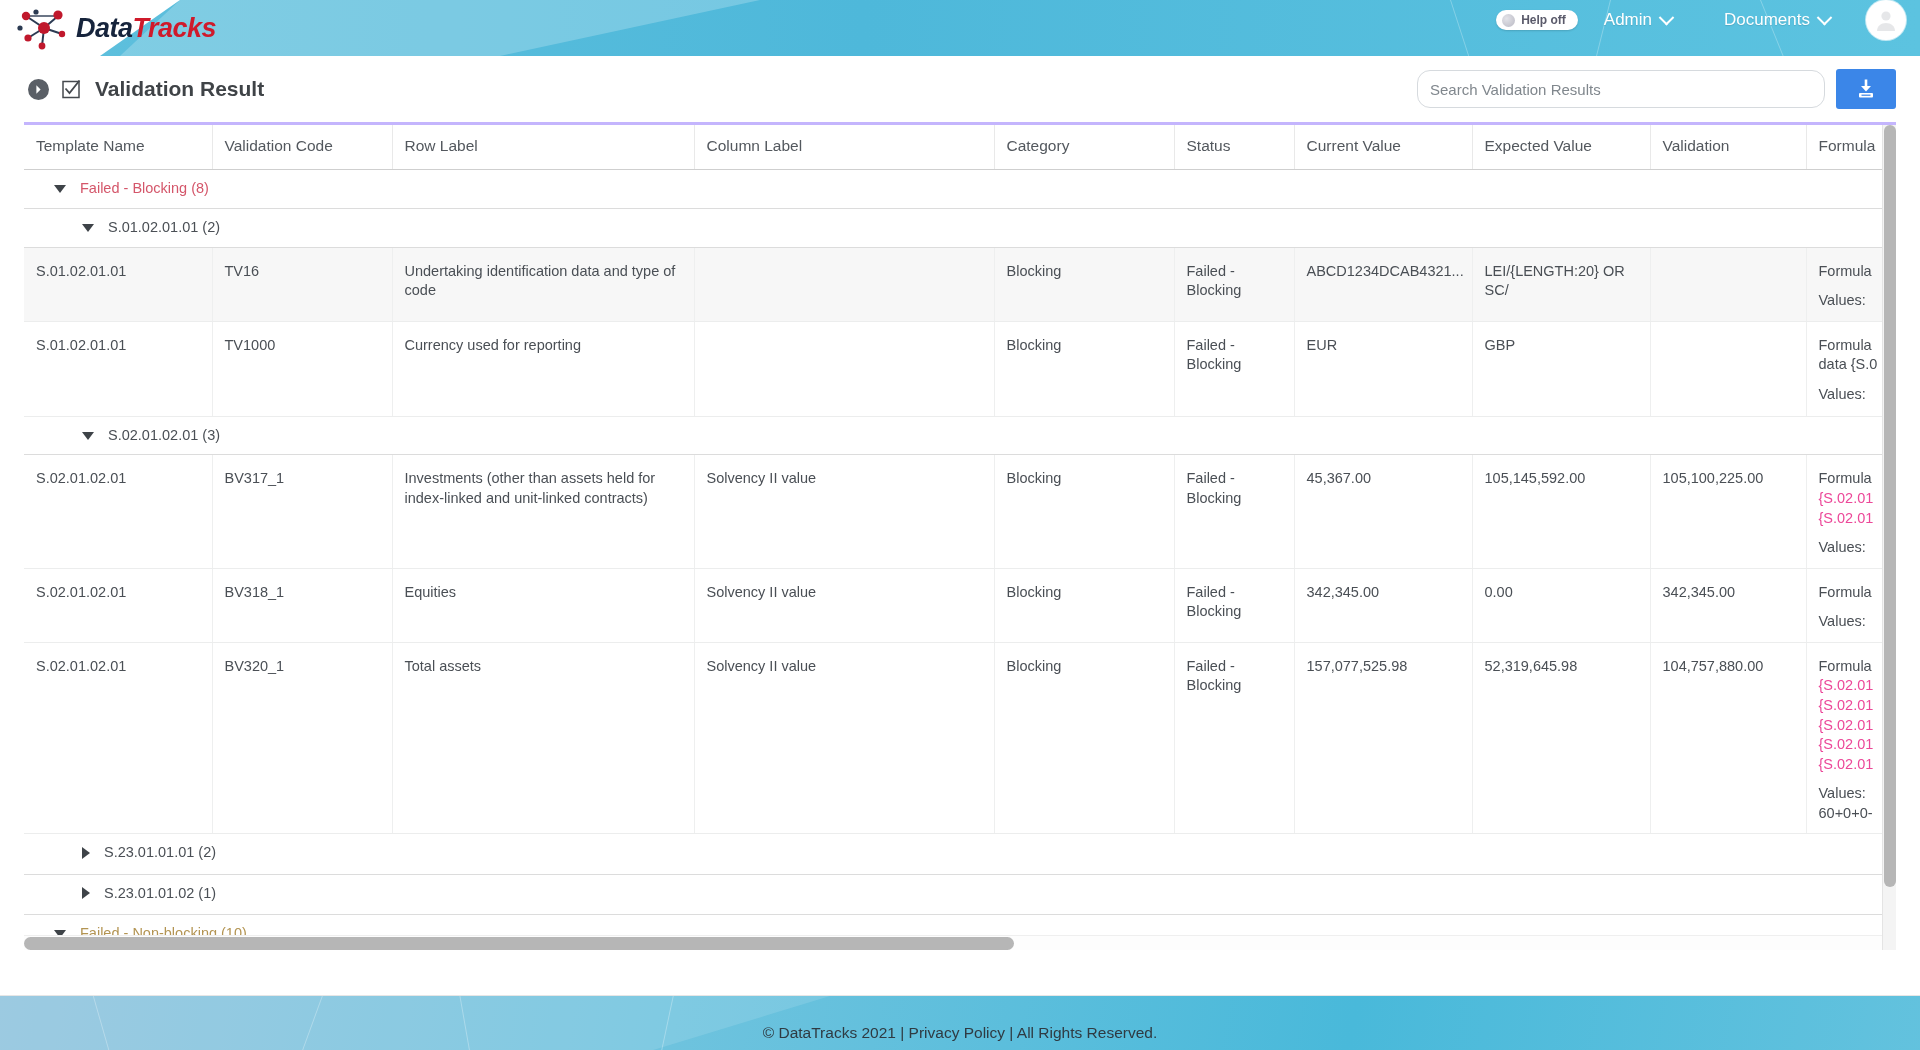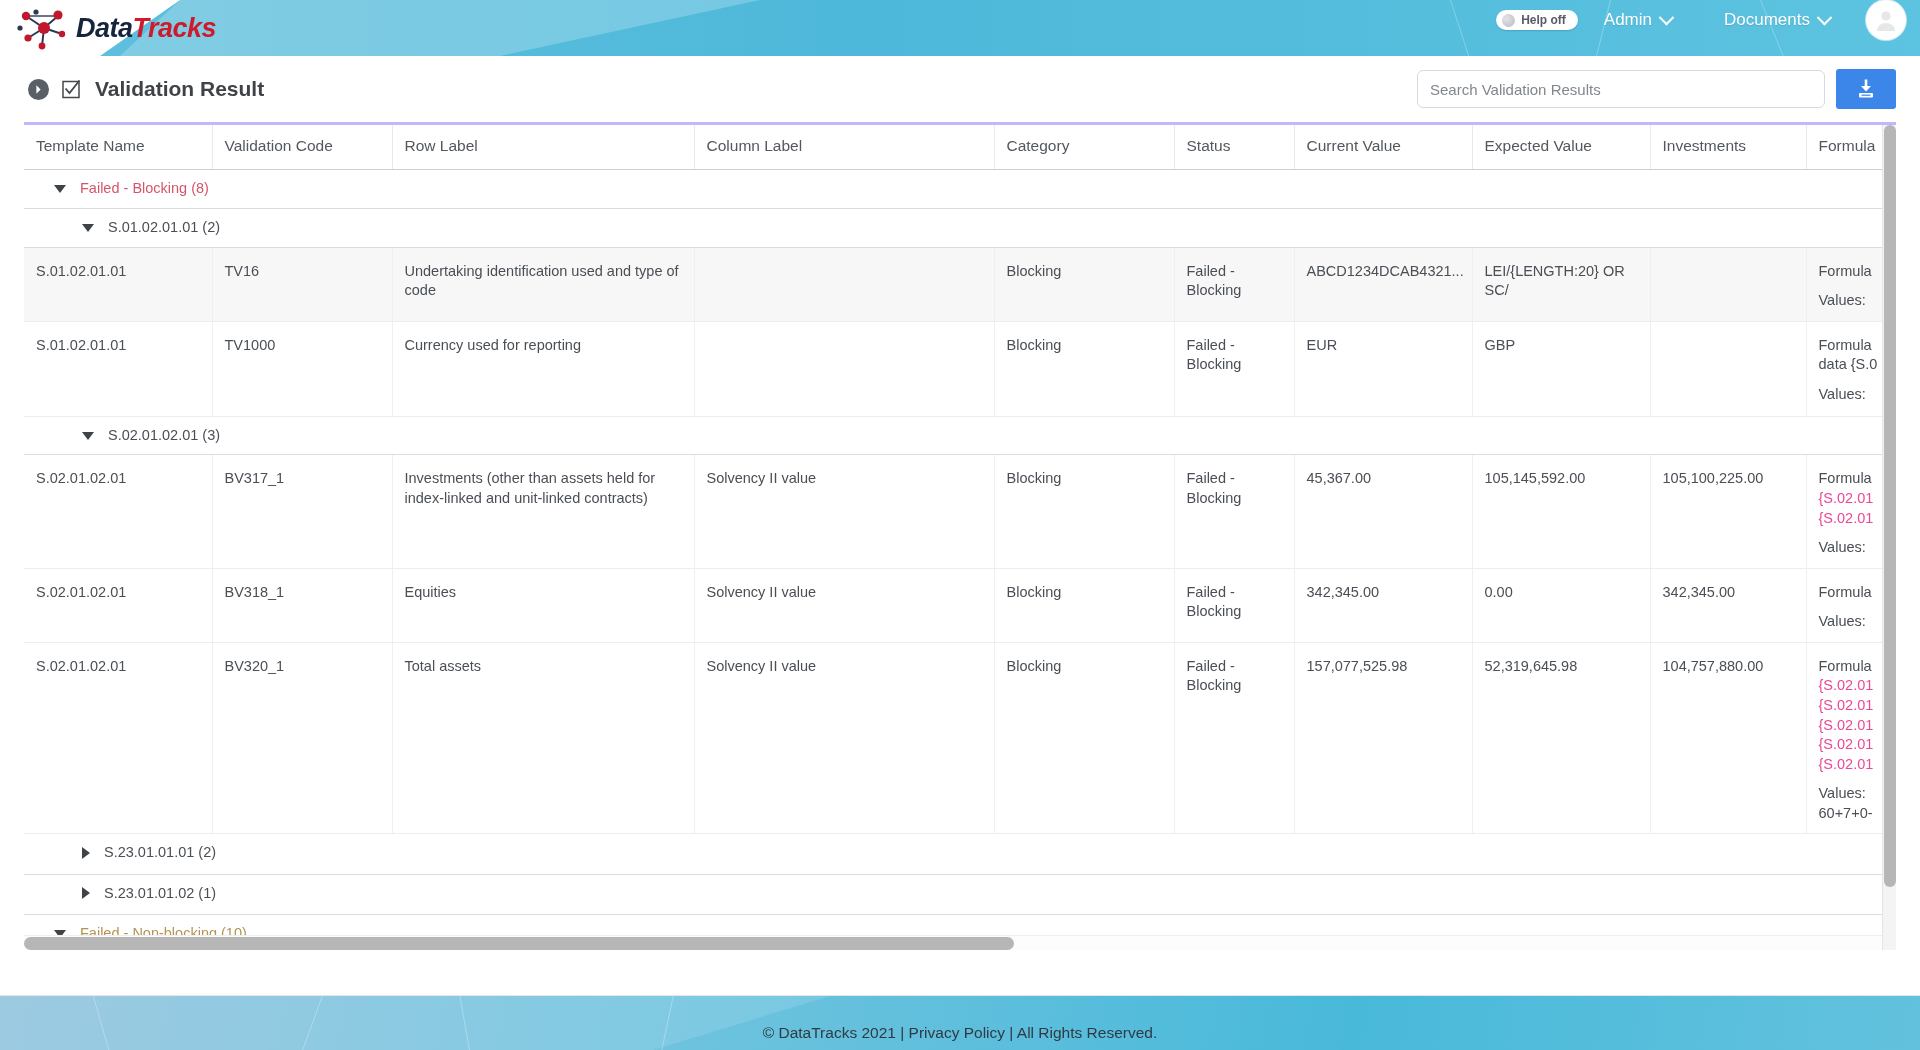--- a/index.html
+++ b/index.html
@@ -131,21 +131,21 @@
     margin-left: 14px;
     white-space: nowrap;
   }
   .search-area {
     position: absolute; right: 0; top: 13px;
     display: flex; align-items: center; gap: 11px;
   }
   .search-input {
     width: 408px; height: 38px;
     border: 1px solid #d6dade;
-    border-radius: 6px;
+    border-radius: 13px;
     font-size: 15px;
     color: #6d7379;
     padding: 0 12px;
     outline: none;
     font-family: "Liberation Sans", sans-serif;
     background: #fff;
   }
   .search-input::placeholder { color: #80878d; }
   .dl-btn {
     width: 60px; height: 40px;
@@ -397,41 +397,41 @@
           <thead>
             <tr>
               <th>Template Name</th>
               <th>Validation Code</th>
               <th>Row Label</th>
               <th>Column Label</th>
               <th>Category</th>
               <th>Status</th>
               <th>Current Value</th>
               <th>Expected Value</th>
-              <th>Investments</th>
+              <th>Validation</th>
               <th>Formula</th>
             </tr>
           </thead>
           <tbody id="grid-body">
               <tr class="group-row lvl1">
                 <td colspan="10"><span class="grp blocking">
                     <span class="tri-down"></span>
                     <span>Failed - Blocking (8)</span>
                   </span></td>
               </tr>
               <tr class="group-row lvl2">
                 <td colspan="10"><span class="grp tpl">
                     <span class="tri-down"></span>
                     <span>S.01.02.01.01 (2)</span>
                   </span></td>
               </tr>
               <tr class="data-row alt" style="height: 62px;">
                 <td class="cell-sm">S.01.02.01.01</td>
                 <td class="cell-sm">TV16</td>
-                <td class="cell-sm">Undertaking identification used and type of code</td>
+                <td class="cell-sm">Undertaking identification data and type of code</td>
                 <td class="cell-sm"></td>
                 <td class="cell-sm">Blocking</td>
                 <td class="cell-sm">Failed - Blocking</td>
                 <td class="cell-sm">ABCD1234DCAB4321...</td>
                 <td class="cell-sm">LEI/{LENGTH:20} OR SC/</td>
                 <td class="cell-sm"></td>
                 <td class="cell-sm">
                   <div class="formula-lbl">Formula</div>
                   <div class="formula-lbl" style="margin-top: 10px;">Values:</div>
                 </td>
@@ -501,21 +501,21 @@
                 <td class="cell-sm">52,319,645.98</td>
                 <td class="cell-sm">104,757,880.00</td>
                 <td class="cell-sm">
                   <div class="formula-lbl">Formula</div>
                   <div class="formula-ref">{S.02.01</div>
                   <div class="formula-ref">{S.02.01</div>
                   <div class="formula-ref">{S.02.01</div>
                   <div class="formula-ref">{S.02.01</div>
                   <div class="formula-ref">{S.02.01</div>
                   <div class="formula-lbl" style="margin-top: 10px;">Values:</div>
-                  <div class="formula-lbl">60+7+0-</div>
+                  <div class="formula-lbl">60+0+0-</div>
                 </td>
               </tr>
               <tr class="group-row lvl2">
                 <td colspan="10"><span class="grp tpl">
                     <span class="tri-right"></span>
                     <span>S.23.01.01.01 (2)</span>
                   </span></td>
               </tr>
               <tr class="group-row lvl2">
                 <td colspan="10"><span class="grp tpl">

